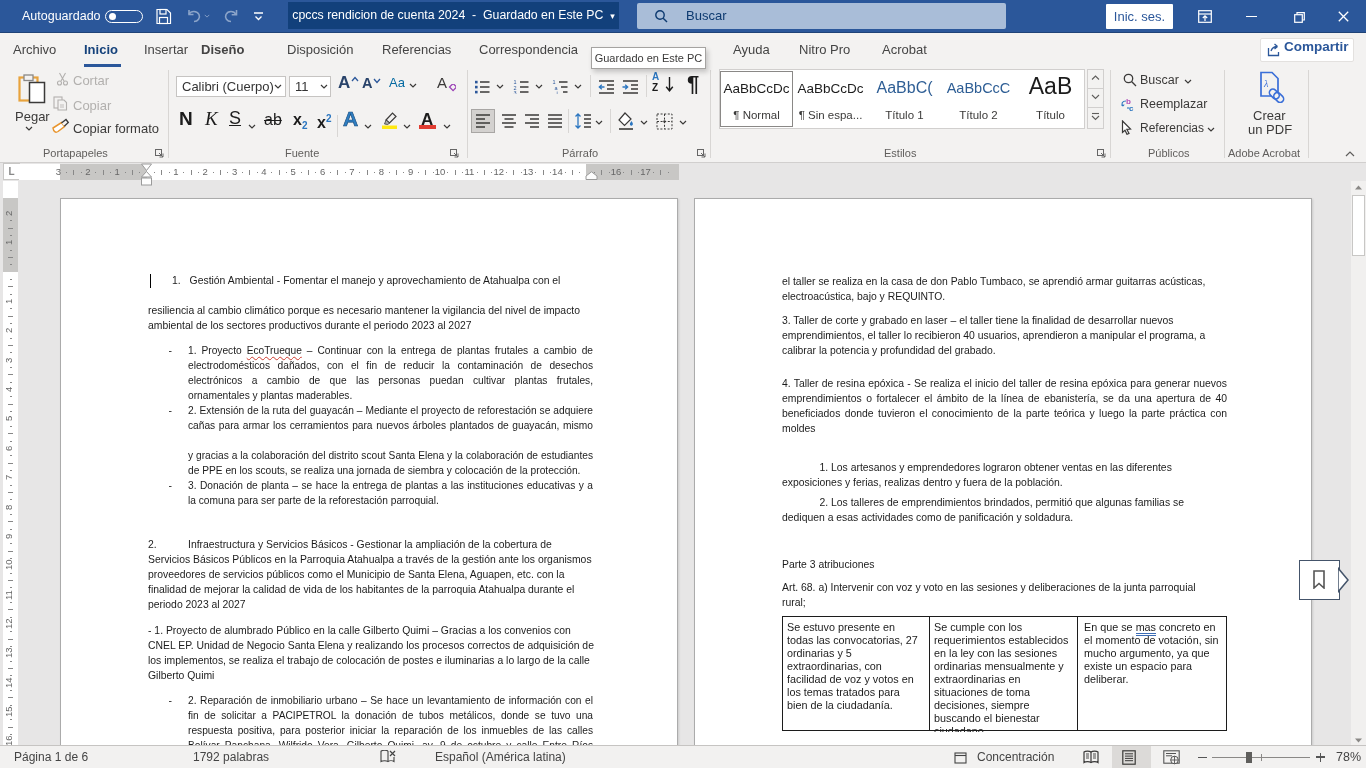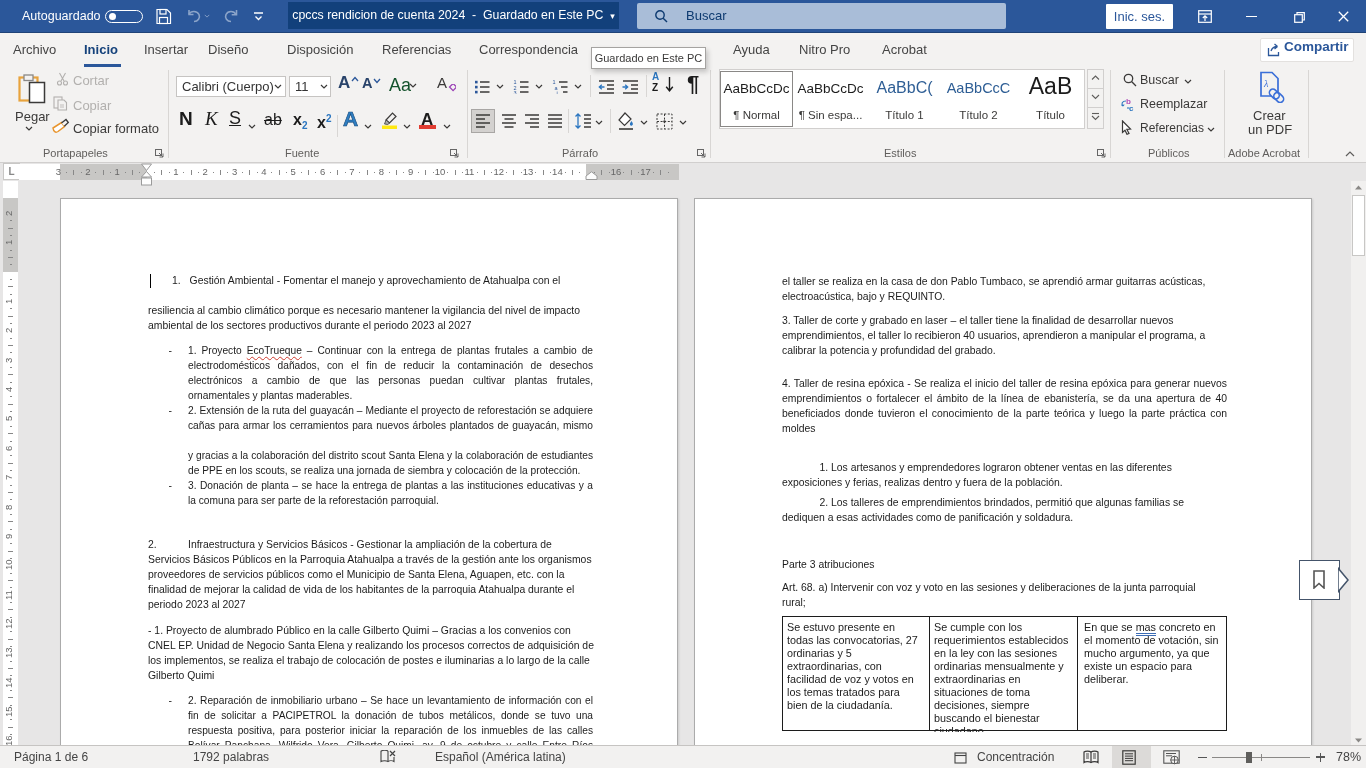--- a/index.html
+++ b/index.html
@@ -97,21 +97,21 @@
     </svg>
 <svg class="ico" style="left:1338px;top:11px" width="11" height="11" viewBox="0 0 11 11">
       <path d="M0.8 0.8 L10.2 10.2 M10.2 0.8 L0.8 10.2" stroke="#fff" stroke-width="1.3"></path>
     </svg>
 <div class="abs" style="left:0;top:31.6px;width:1366px;height:1.4px;background:#1f4377"></div>
 </div>
 <div id="tabrow">
 <div class="tab" style="left:13px;">Archivo</div>
 <div class="tab" style="left:84px;color:#15427b;font-weight:700">Inicio</div>
 <div class="tab" style="left:144px;">Insertar</div>
-<div class="tab" style="left:208px;">Diseño</div>
+<div class="tab" style="left:201px;font-weight:bold;">Diseño</div>
 <div class="tab" style="left:287px;">Disposición</div>
 <div class="tab" style="left:382px;">Referencias</div>
 <div class="tab" style="left:479px;">Correspondencia</div>
 <div class="tab" style="left:733px;">Ayuda</div>
 <div class="tab" style="left:799px;">Nitro Pro</div>
 <div class="tab" style="left:882px;">Acrobat</div>
 <div class="abs" style="left:84px;top:31px;width:37px;height:3px;background:#2b579a"></div>
 <div class="abs" style="left:1260px;top:5px;width:94px;height:24px;background:#fff;border:1px solid #e3e1df;border-radius:2px"></div>
 <svg class="ico" style="left:1267px;top:10px" width="14" height="14" viewBox="0 0 14 14">
       <path d="M1.5 5 V12.5 H11.5 V9" fill="none" stroke="#2b579a" stroke-width="1.3"></path>
@@ -186,21 +186,21 @@
       <path d="M1 1 L4 4 L7 1" fill="none" stroke="#3b3a39" stroke-width="1.2"></path>
     </svg>
 <div class="abs" style="left:338px;top:5.5px;font-size:17px;color:#29436a;font-weight:600">A</div>
 <svg class="ico" style="left:351px;top:8.5px" width="8" height="6" viewBox="0 0 8 6">
       <path d="M1 5 L4 1.5 L7 5" fill="none" stroke="#2b579a" stroke-width="1.3"></path>
     </svg>
 <div class="abs" style="left:362px;top:7.5px;font-size:14.5px;color:#29436a;font-weight:600">A</div>
 <svg class="ico" style="left:373px;top:10.5px" width="8" height="6" viewBox="0 0 8 6">
       <path d="M1 1 L4 4.5 L7 1" fill="none" stroke="#2b579a" stroke-width="1.3"></path>
     </svg>
-<div class="abs" style="left:389px;top:7.5px;font-size:18px;color:#14532d">Aa</div>
+<div class="abs" style="left:389px;top:7.5px;font-size:13px;color:#0369a1">Aa</div>
 <svg class="ico" style="left:409px;top:15.5px" width="8" height="5" viewBox="0 0 8 5">
       <path d="M1 1 L4 4 L7 1" fill="none" stroke="#3b3a39" stroke-width="1.2"></path>
     </svg>
 <div class="abs" style="left:437px;top:6.5px;font-size:15px;color:#3b3a39">A</div>
 <svg class="ico" style="left:447px;top:16.5px" width="9" height="9" viewBox="0 0 9 9">
       <rect x="3.6" y="0.5" width="5" height="5" transform="rotate(45 6 3)" fill="none" stroke="#9a3fb5" stroke-width="1.3"></rect>
     </svg>
 <div class="abs" style="left:179px;top:41px;font-size:19px;font-weight:700;color:#1c1c1c">N</div>
 <div class="abs" style="left:205px;top:41px;font-size:19px;font-style:italic;color:#1c1c1c;font-family:'Liberation Serif',serif">K</div>
 <div class="abs" style="left:229px;top:41px;font-size:18px;color:#1c1c1c;text-decoration:underline">S</div>

